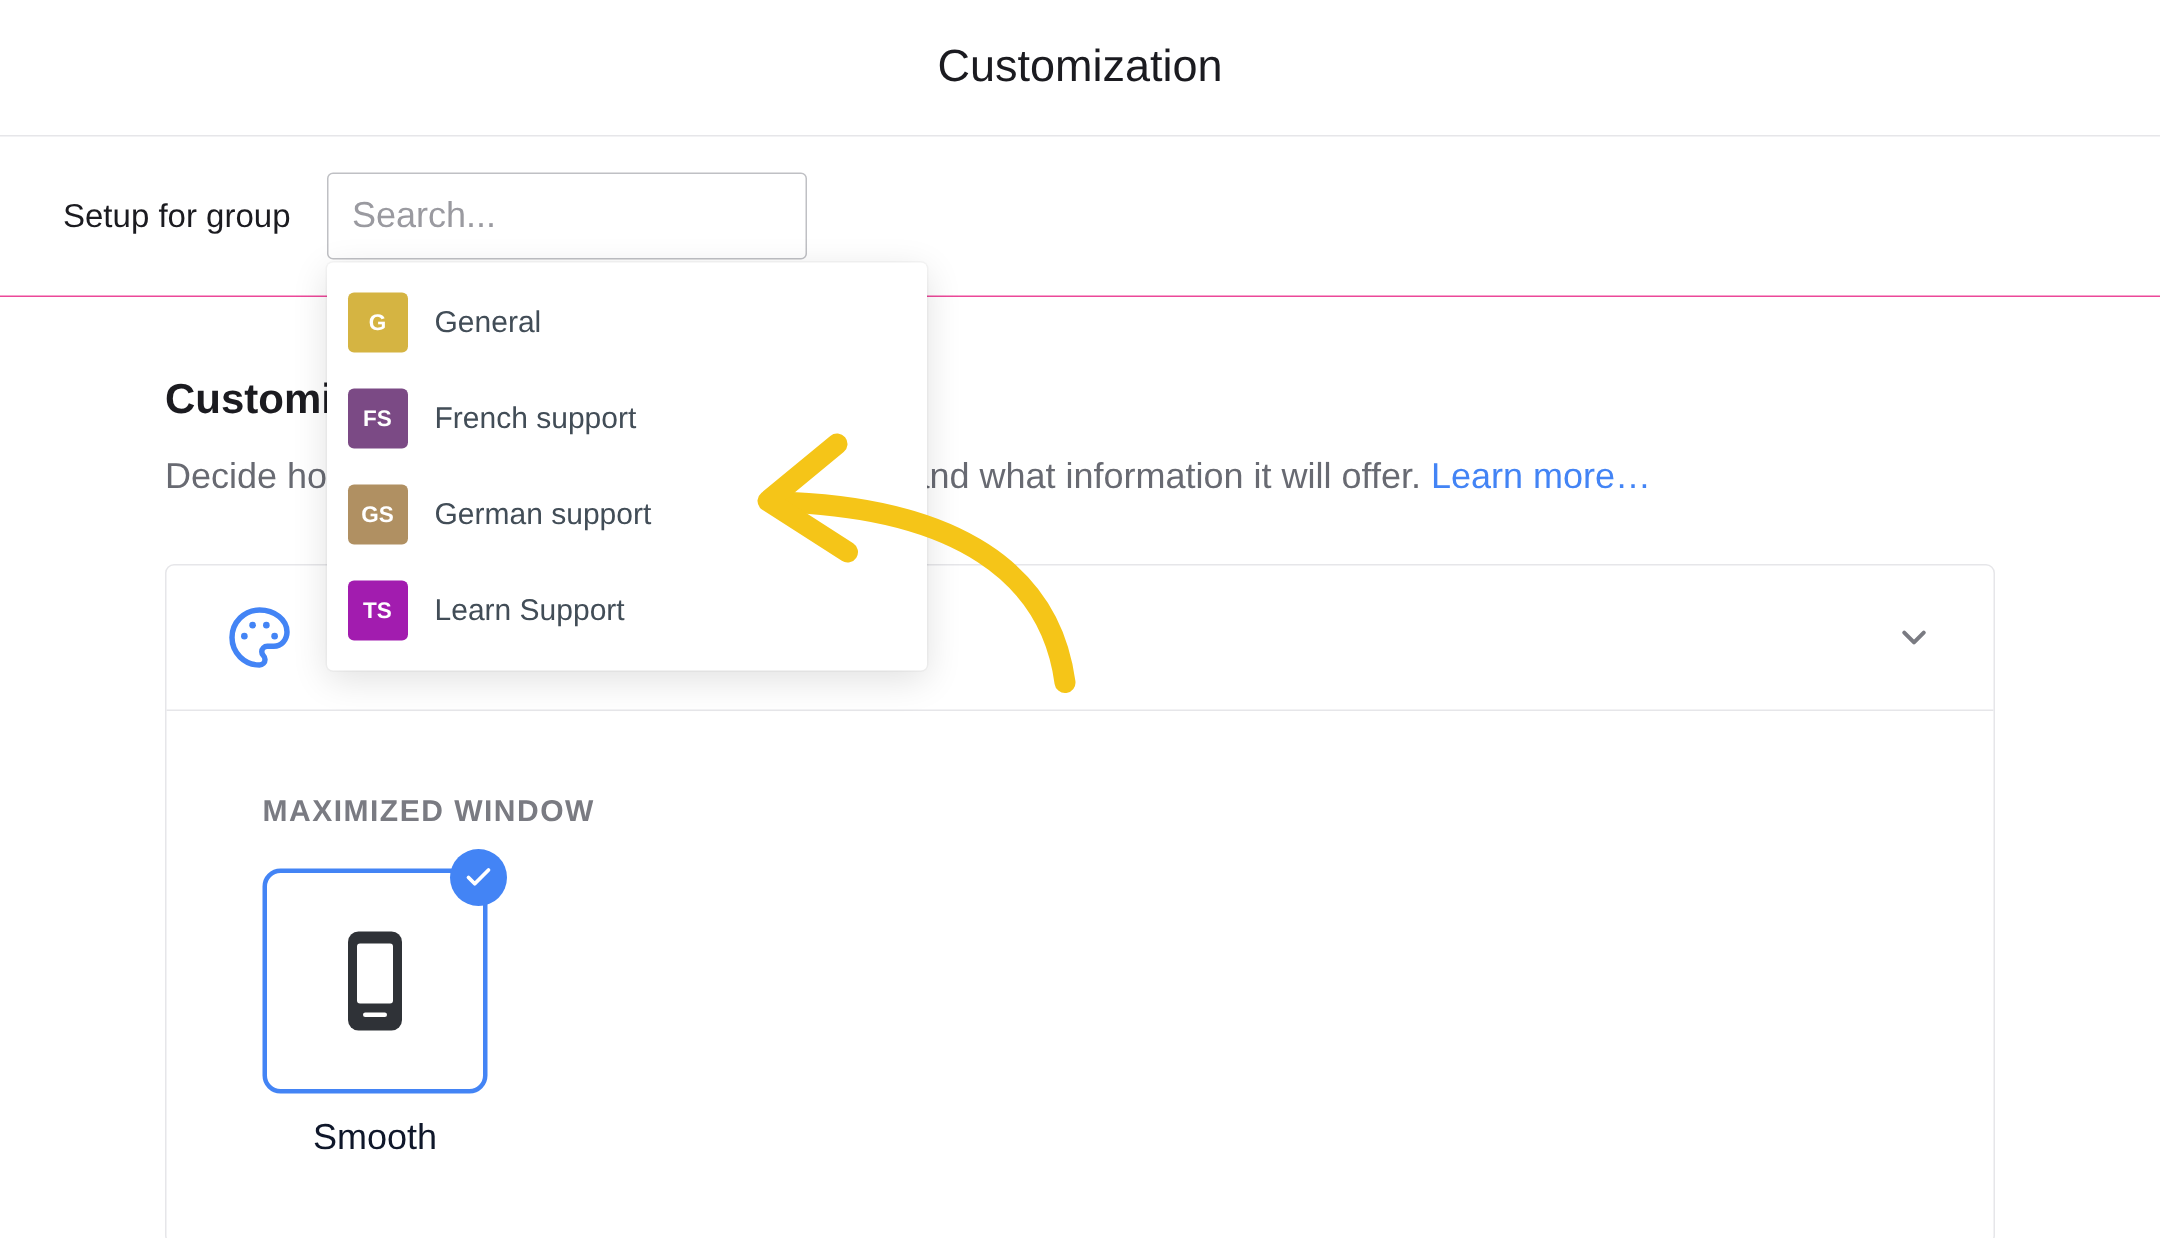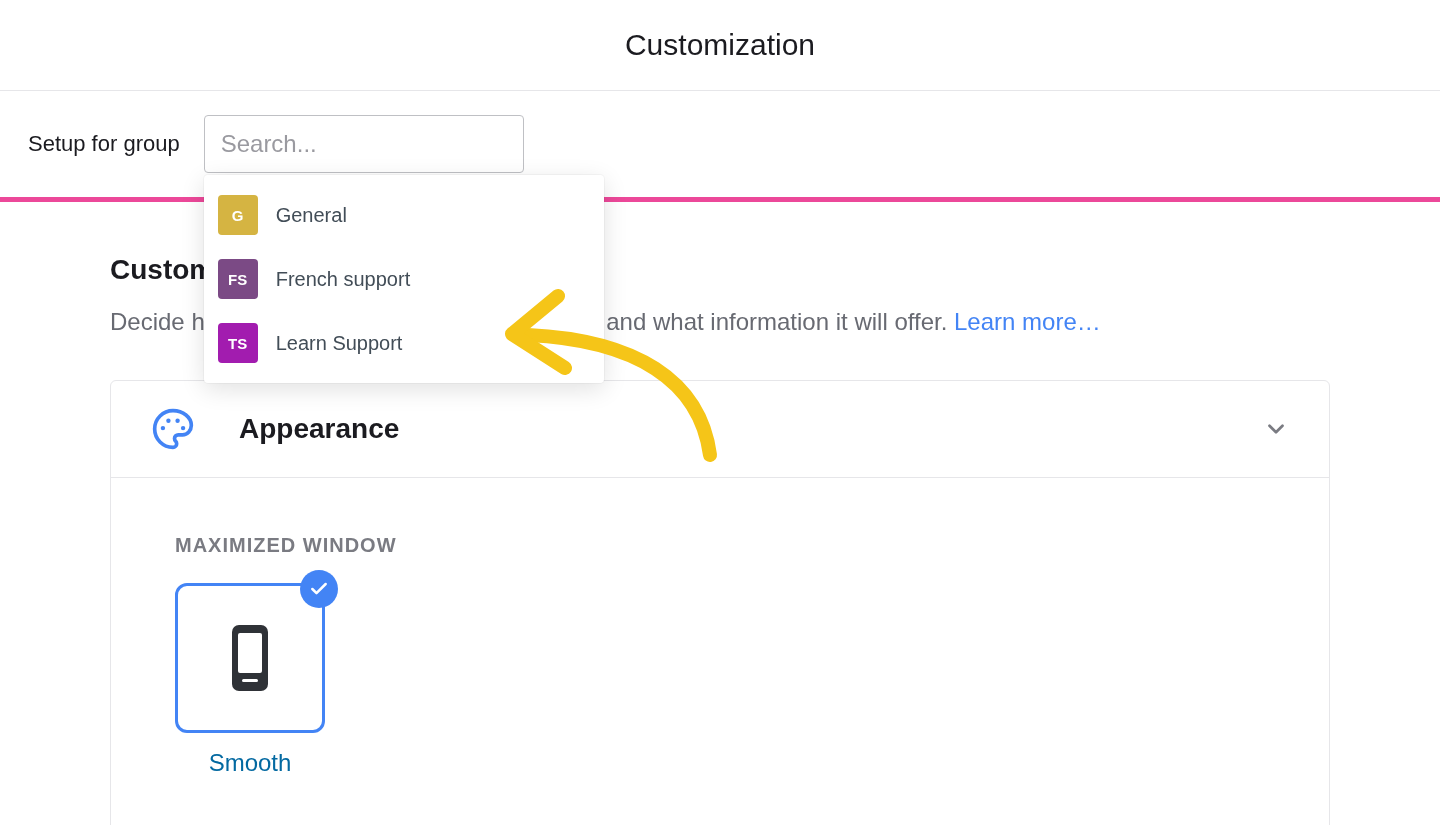--- a/index.html
+++ b/index.html
@@ -14,22 +14,22 @@
       text-align: center;
     }
     .header h1 {
       font-size: 30px;
       font-weight: 400;
       color: #1b1b20;
     }
     .subheader {
       display: flex;
       align-items: center;
-      padding: 24px 0 24px 28px;
-      border-bottom: 5px solid #ec4899;
+      padding: 24px 0 24px 42px;
+      border-bottom: 1px solid #ec4899;
       position: relative;
     }
     .subheader-label {
       font-size: 22px;
       color: #1b1b20;
       margin-right: 24px;
     }
     .search-container {
       position: relative;
     }
@@ -174,21 +174,21 @@
       justify-content: center;
     }
     .check-badge svg {
       width: 20px;
       height: 20px;
       color: #fff;
     }
     .option-label {
       margin-top: 16px;
       font-size: 24px;
-      color: #0369a1;
+      color: #0f172a;
     }
     .arrow-annotation {
       position: absolute;
       top: 280px;
       left: 490px;
       z-index: 200;
       pointer-events: none;
     }
   </style>
 </head>
@@ -205,20 +205,24 @@
     <input type="text" class="search-input" placeholder="Search..." style="">
 
     <div class="dropdown">
       <div class="dropdown-item">
         <div class="badge" style="background:#d5b442">G</div>
         <span class="dropdown-item-label">General</span>
       </div>
       <div class="dropdown-item">
         <div class="badge" style="background:#7b4a85">FS</div>
         <span class="dropdown-item-label">French support</span>
+      </div>
+      <div class="dropdown-item">
+        <div class="badge" style="background:#b09062">GS</div>
+        <span class="dropdown-item-label">German support</span>
       </div>
       <div class="dropdown-item">
         <div class="badge" style="background:#a21caf">TS</div>
         <span class="dropdown-item-label">Learn Support</span>
       </div>
     </div>
   </div>
 </div>
 
 <div class="arrow-annotation">

